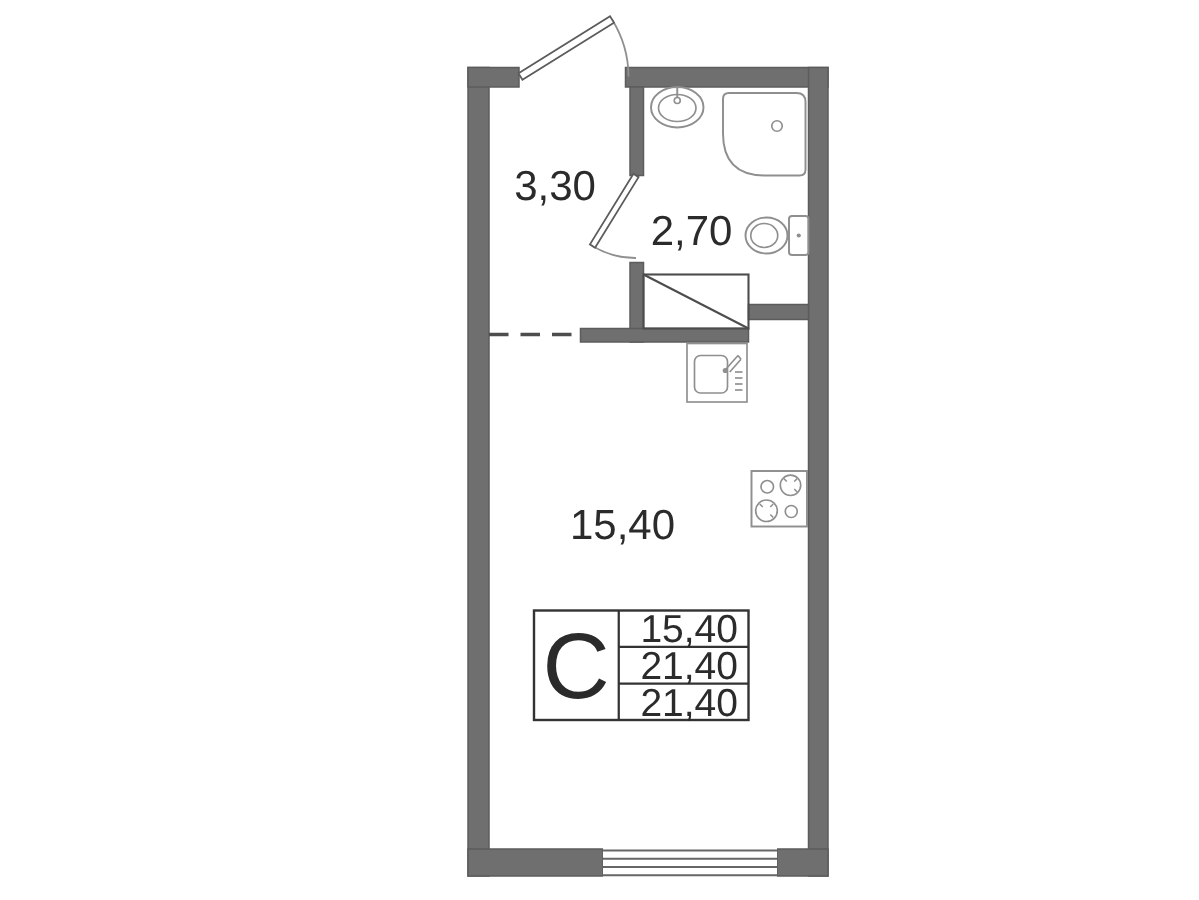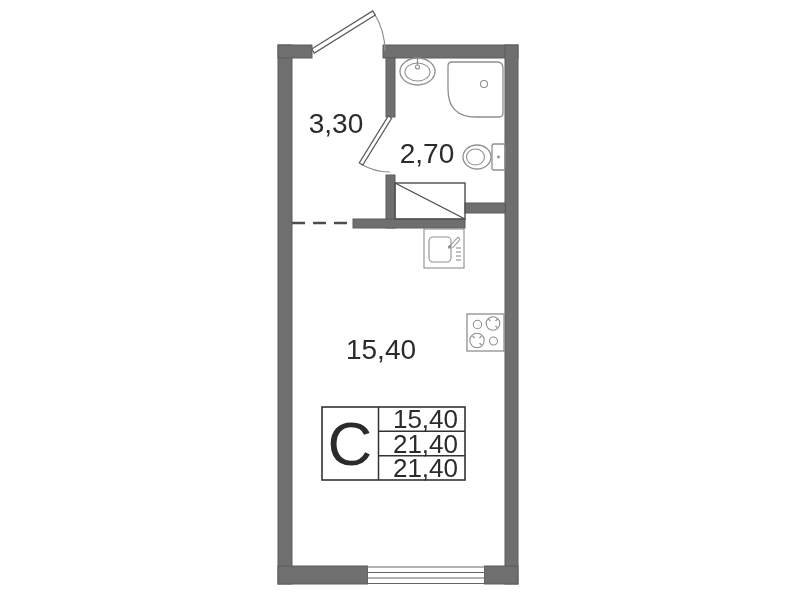--- a/index.html
+++ b/index.html
@@ -9,20 +9,21 @@
     width: 799px;
     height: 600px;
     overflow: hidden;
     font-family: "Liberation Sans", sans-serif;
   }
   #stage {
     position: relative;
     width: 694px;
     height: 600px;
     background: var(--background, #ffffff);
+    padding-left: 34px;
   }
   svg { display: block; }
 
   .wall        { fill: var(--wall, #6f6f6f); stroke: var(--wall_edge, #5c5c5c); stroke-width: 1; }
   .fixture     { fill: none; stroke: var(--fixture_line, #8f8f8f); stroke-width: 1.3; }
   .fixture-fill{ fill: var(--fixture_line, #8f8f8f); stroke: none; }
   .thin        { fill: none; stroke: var(--fixture_line, #8f8f8f); stroke-width: 1.1; }
   .planline    { fill: none; stroke: var(--plan_line, #4d4d4d); stroke-width: 1.4; }
   .leaf        { fill: #ffffff; stroke: var(--wall_edge, #5c5c5c); stroke-width: 1.2; }
   .arc         { fill: none; stroke: var(--fixture_line, #8f8f8f); stroke-width: 1.2; }

